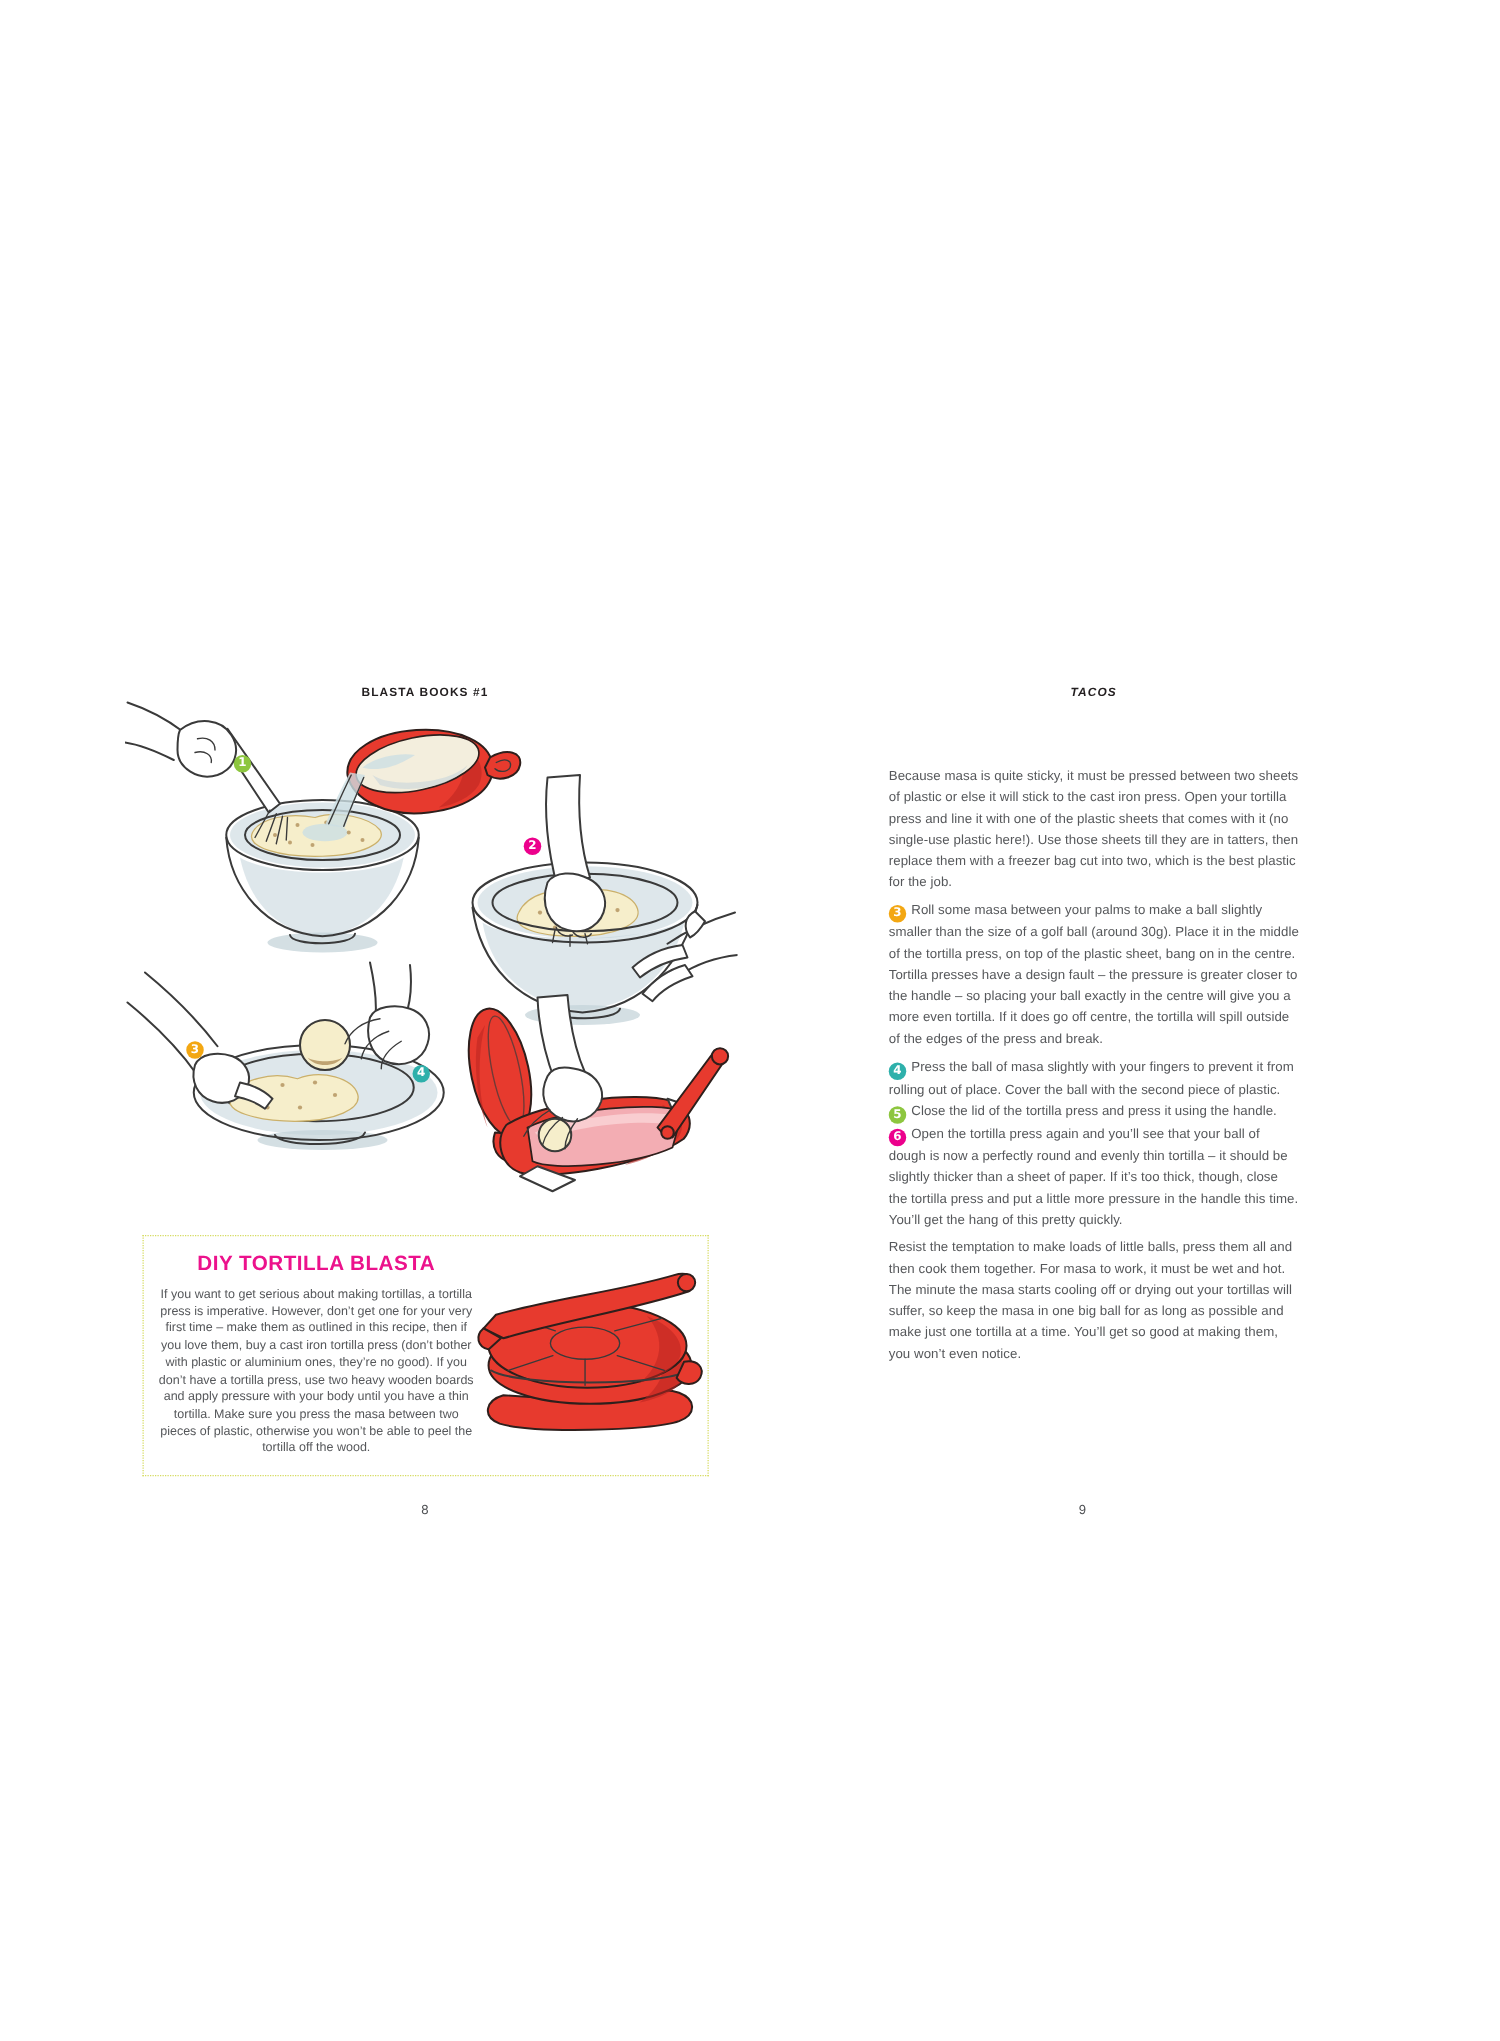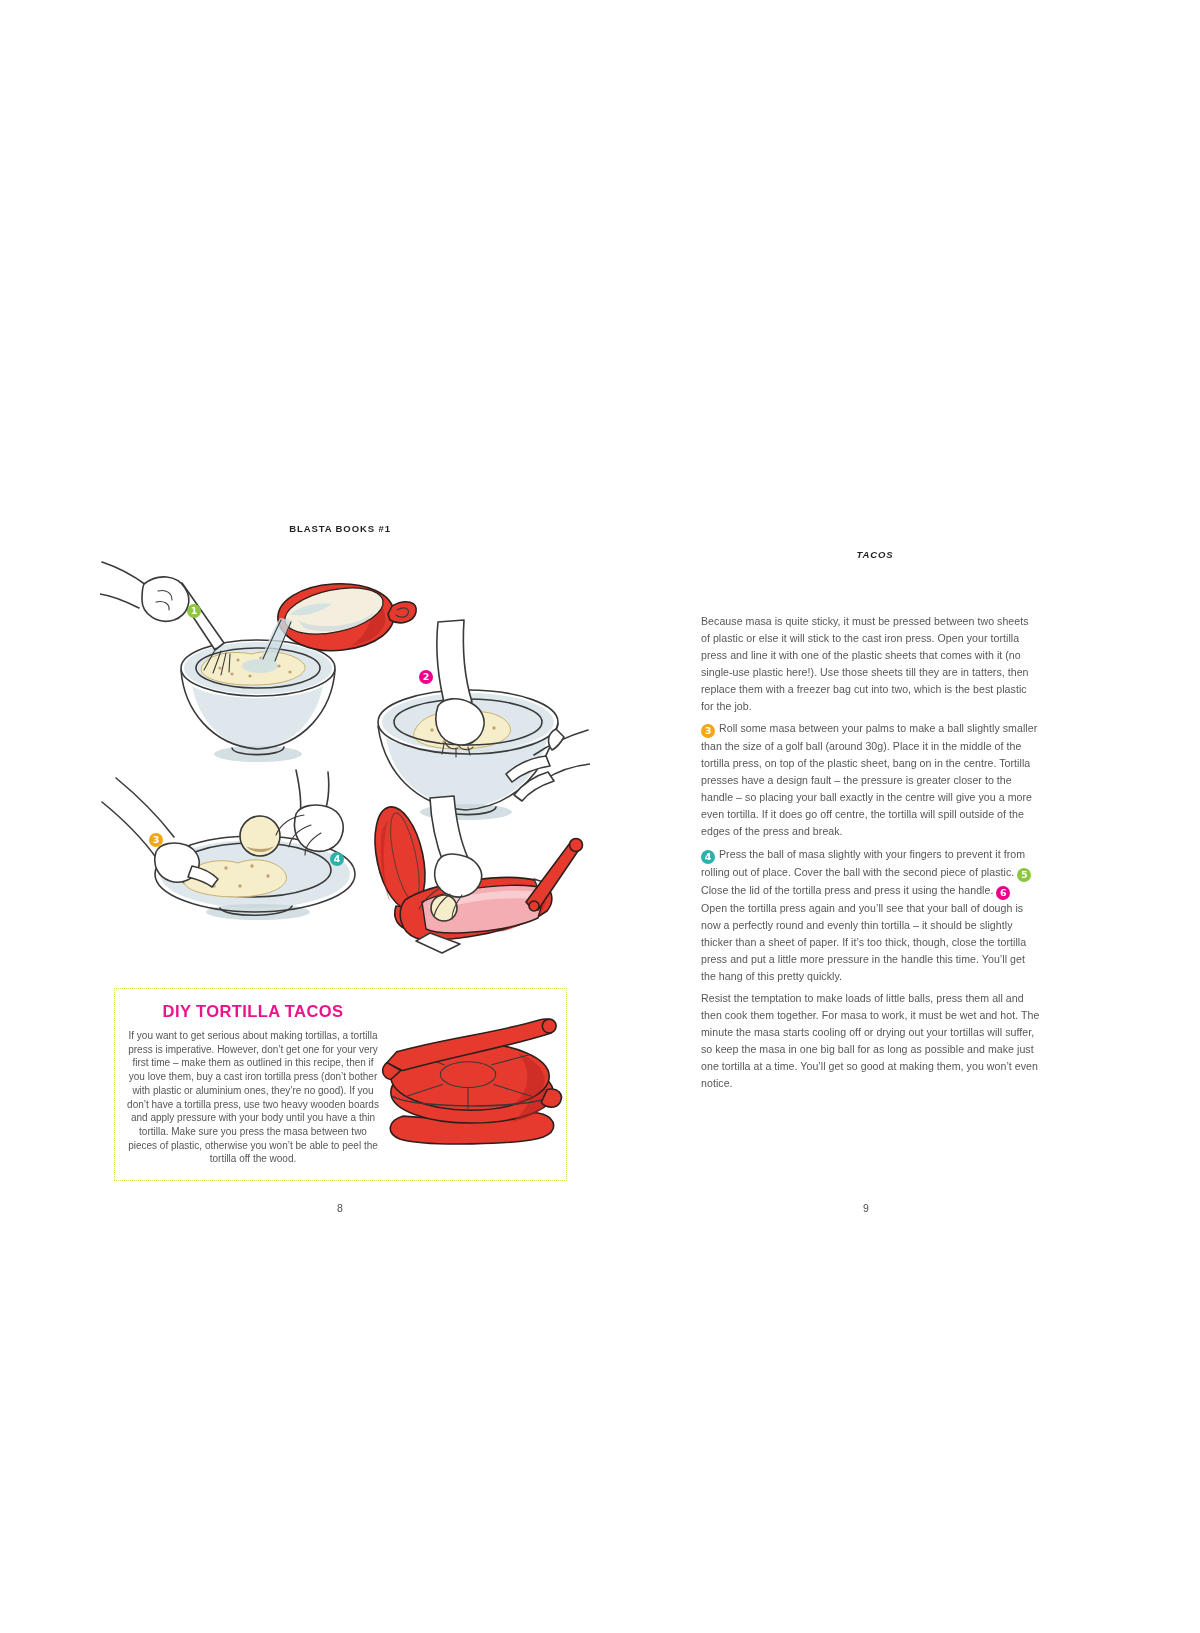--- a/index.html
+++ b/index.html
@@ -1,28 +1,28 @@
 <!DOCTYPE html>
 <html><head>
 <meta charset="utf-8">
 <style>
   html,body{margin:0;padding:0;background:#fff;}
   .sheet{position:relative;width:1200px;height:1633px;background:#ffffff;overflow:hidden;
          font-family:"Liberation Sans",sans-serif;}
   .running-head{position:absolute;width:260px;text-align:center;font-size:9.5px;font-weight:bold;
                 letter-spacing:.9px;color:#231f20;}
-  #head-left{left:210px;top:523px;}
+  #head-left{left:210px;top:549px;}
   #head-right{left:745px;top:549px;font-style:italic;}
   .folio{position:absolute;width:40px;text-align:center;font-size:10.5px;color:#4d4f52;}
   #folio-left{left:320px;top:1202px;}
   #folio-right{left:846px;top:1202px;}
 
   .body-col{position:absolute;left:697px;top:613px;width:343px;font-size:10.6px;line-height:16.9px;
             color:#55575a;letter-spacing:.05px;}
-  .body-col p{margin:0 0 6px 4px;}
+  .body-col p{margin:0 0 6px 14px;}
 
   .step-marker{display:inline-block;width:14px;height:14px;border-radius:50%;color:#fff;
                font-size:9.5px;font-weight:bold;text-align:center;line-height:14px;
                font-family:"DejaVu Sans",sans-serif;}
   .step-marker.inline{vertical-align:-2px;margin-right:4px;}
   .marker-abs{position:absolute;}
 
   .diy-box{position:absolute;left:114px;top:988px;width:453px;height:193px;
            border:1.5px dotted #d6db60;box-sizing:border-box;}
   .diy-text{position:absolute;left:10px;top:13px;width:256px;text-align:center;}
@@ -169,21 +169,21 @@
     </g>
   </svg>
 
   <div class="step-marker marker-abs" style="left: 187px; top: 604px; background: rgb(141, 198, 63);">1</div>
   <div class="step-marker marker-abs" style="left: 419px; top: 670px; background: rgb(236, 0, 140);">2</div>
   <div class="step-marker marker-abs" style="left: 149px; top: 833px; background: rgb(243, 167, 18);">3</div>
   <div class="step-marker marker-abs" style="left: 330px; top: 852px; background: rgb(46, 176, 171);">4</div>
 
   <div class="diy-box">
     <div class="diy-text">
-      <div class="diy-title" style="color: rgb(236, 18, 140);">DIY TORTILLA TACOS</div>
+      <div class="diy-title" style="color: rgb(236, 18, 140);">DIY TORTILLA BLASTA</div>
       <p class="diy-body">If you want to get serious about making tortillas, a tortilla press is imperative. However, don’t get one for your very first time – make them as outlined in this recipe, then if you love them, buy a cast iron tortilla press (don’t bother with plastic or aluminium ones, they’re no good). If you don’t have a tortilla press, use two heavy wooden boards and apply pressure with your body until you have a thin tortilla. Make sure you press the masa between two pieces of plastic, otherwise you won’t be able to peel the tortilla off the wood.</p>
     </div>
     <svg class="illus" style="left:258px;top:16px;position:absolute;" width="198" height="152" viewBox="0 0 200 153">
       <path class="red" d="M30,112 C16,116 12,129 27,135 C52,143 150,141 172,133 C187,127 185,115 172,110 C160,106 148,110 138,112 L60,114 Z"></path>
       <path class="red" d="M18,88 C18,69 55,57 100,57 C145,57 182,69 182,88 C182,106 145,119 100,119 C55,119 18,106 18,88 Z"></path>
       <path class="redsh" d="M150,66 C170,74 178,86 176,96 C173,107 158,114 140,118 C160,104 166,84 150,66 Z"></path>
       <ellipse class="red" cx="98" cy="72" rx="80" ry="34"></ellipse>
       <path class="redsh" d="M146,48 C166,56 176,68 173,80 C170,90 156,98 140,102 C158,88 162,66 146,48 Z"></path>
       <ellipse class="thin" cx="96" cy="70" rx="28" ry="13"></ellipse>
       <path class="thin" d="M72,60 L36,48 M120,60 L158,50 M70,80 L34,92 M122,80 L160,92 M96,83 L96,104"></path>

